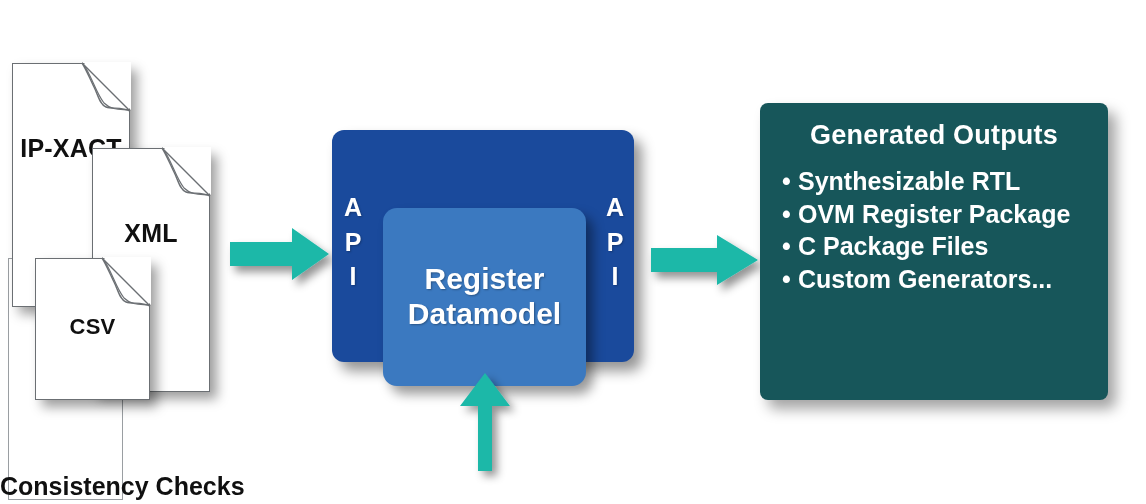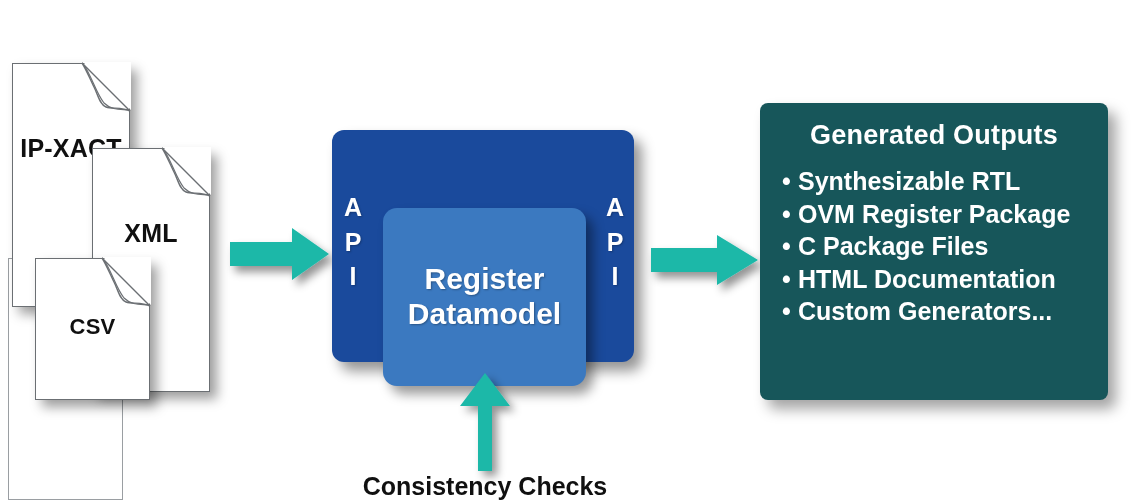--- a/index.html
+++ b/index.html
@@ -119,21 +119,21 @@
   
   .arrow{position:absolute;}
   .arrow svg{display:block;overflow:visible;}
 
   
   .caption{
     position:absolute;
     font-weight:bold;
     font-size:25px;
     color:#101010;
-    text-align:center;
+    text-align:left;
     white-space:nowrap;
   }
 </style>
 </head>
 <body>
 
 <div id="canvas">
 
   <div>
 
@@ -223,18 +223,17 @@
   </div>
 
   <div class="caption" style="left:0;top:472px;width:970px;">Consistency Checks</div>
 
   <div class="outputs" style="left:760px;top:103px;width:348px;height:297px;">
     <div class="outputs-title">Generated Outputs</div>
     <ul class="outputs-list">
       <li>Synthesizable RTL</li>
       <li>OVM Register Package</li>
       <li>C Package Files</li>
-      <li>HTML Documentation</li>
       <li>Custom Generators...</li>
     </ul>
   </div>
 
 </div>
 
 </body></html>

